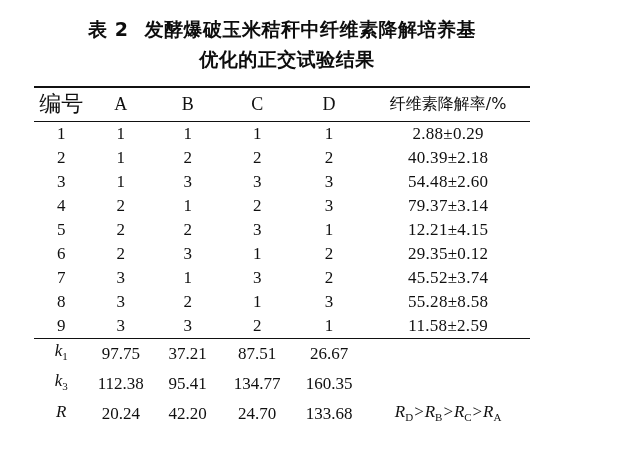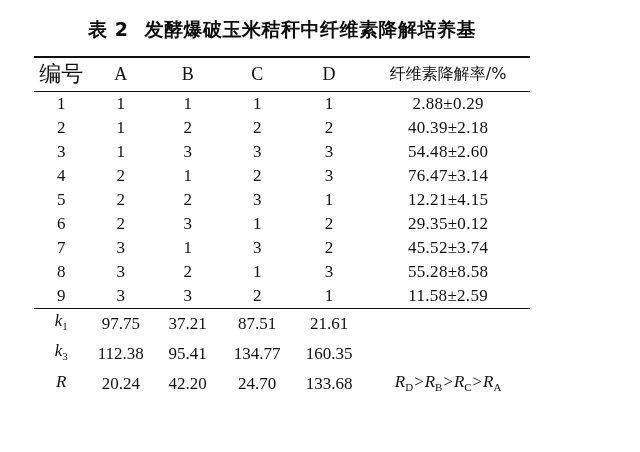--- a/index.html
+++ b/index.html
@@ -117,20 +117,21 @@
     font-style: normal;
   }
 </style>
 </head>
 <body>
 
 <div class="page">
 
   <div class="title-block">
     <div class="title-line1"><span class="tnum">表 2</span><span>发酵爆破玉米秸秆中纤维素降解培养基</span></div>
+    <div class="title-line2">优化的正交试验结果</div>
   </div>
 
   <table class="ortho">
     <colgroup>
       <col class="col-id">
         <col class="col-a">
         <col class="col-b">
         <col class="col-c">
         <col class="col-d">
         <col class="col-rate">
@@ -169,21 +170,21 @@
         <td>3</td>
         <td>3</td>
         <td class="rate-cell">54.48±2.60</td>
       </tr>
       <tr class="body-row">
         <td>4</td>
         <td>2</td>
         <td>1</td>
         <td>2</td>
         <td>3</td>
-        <td class="rate-cell">76.47±3.14</td>
+        <td class="rate-cell">79.37±3.14</td>
       </tr>
       <tr class="body-row">
         <td>5</td>
         <td>2</td>
         <td>2</td>
         <td>3</td>
         <td>1</td>
         <td class="rate-cell">12.21±4.15</td>
       </tr>
       <tr class="body-row">
@@ -217,21 +218,21 @@
         <td>2</td>
         <td>1</td>
         <td class="rate-cell">11.58±2.59</td>
       </tr>
 
       <tr class="k-row k-first">
         <td class="k-label"><span>k</span><sub>1</sub></td>
         <td>97.75</td>
         <td>37.21</td>
         <td>87.51</td>
-        <td>21.61</td>
+        <td>26.67</td>
         <td class="opt-cell"></td>
       </tr>
       <tr class="k-row">
         <td class="k-label"><span>k</span><sub>3</sub></td>
         <td>112.38</td>
         <td>95.41</td>
         <td>134.77</td>
         <td>160.35</td>
         <td class="opt-cell"></td>
       </tr>

